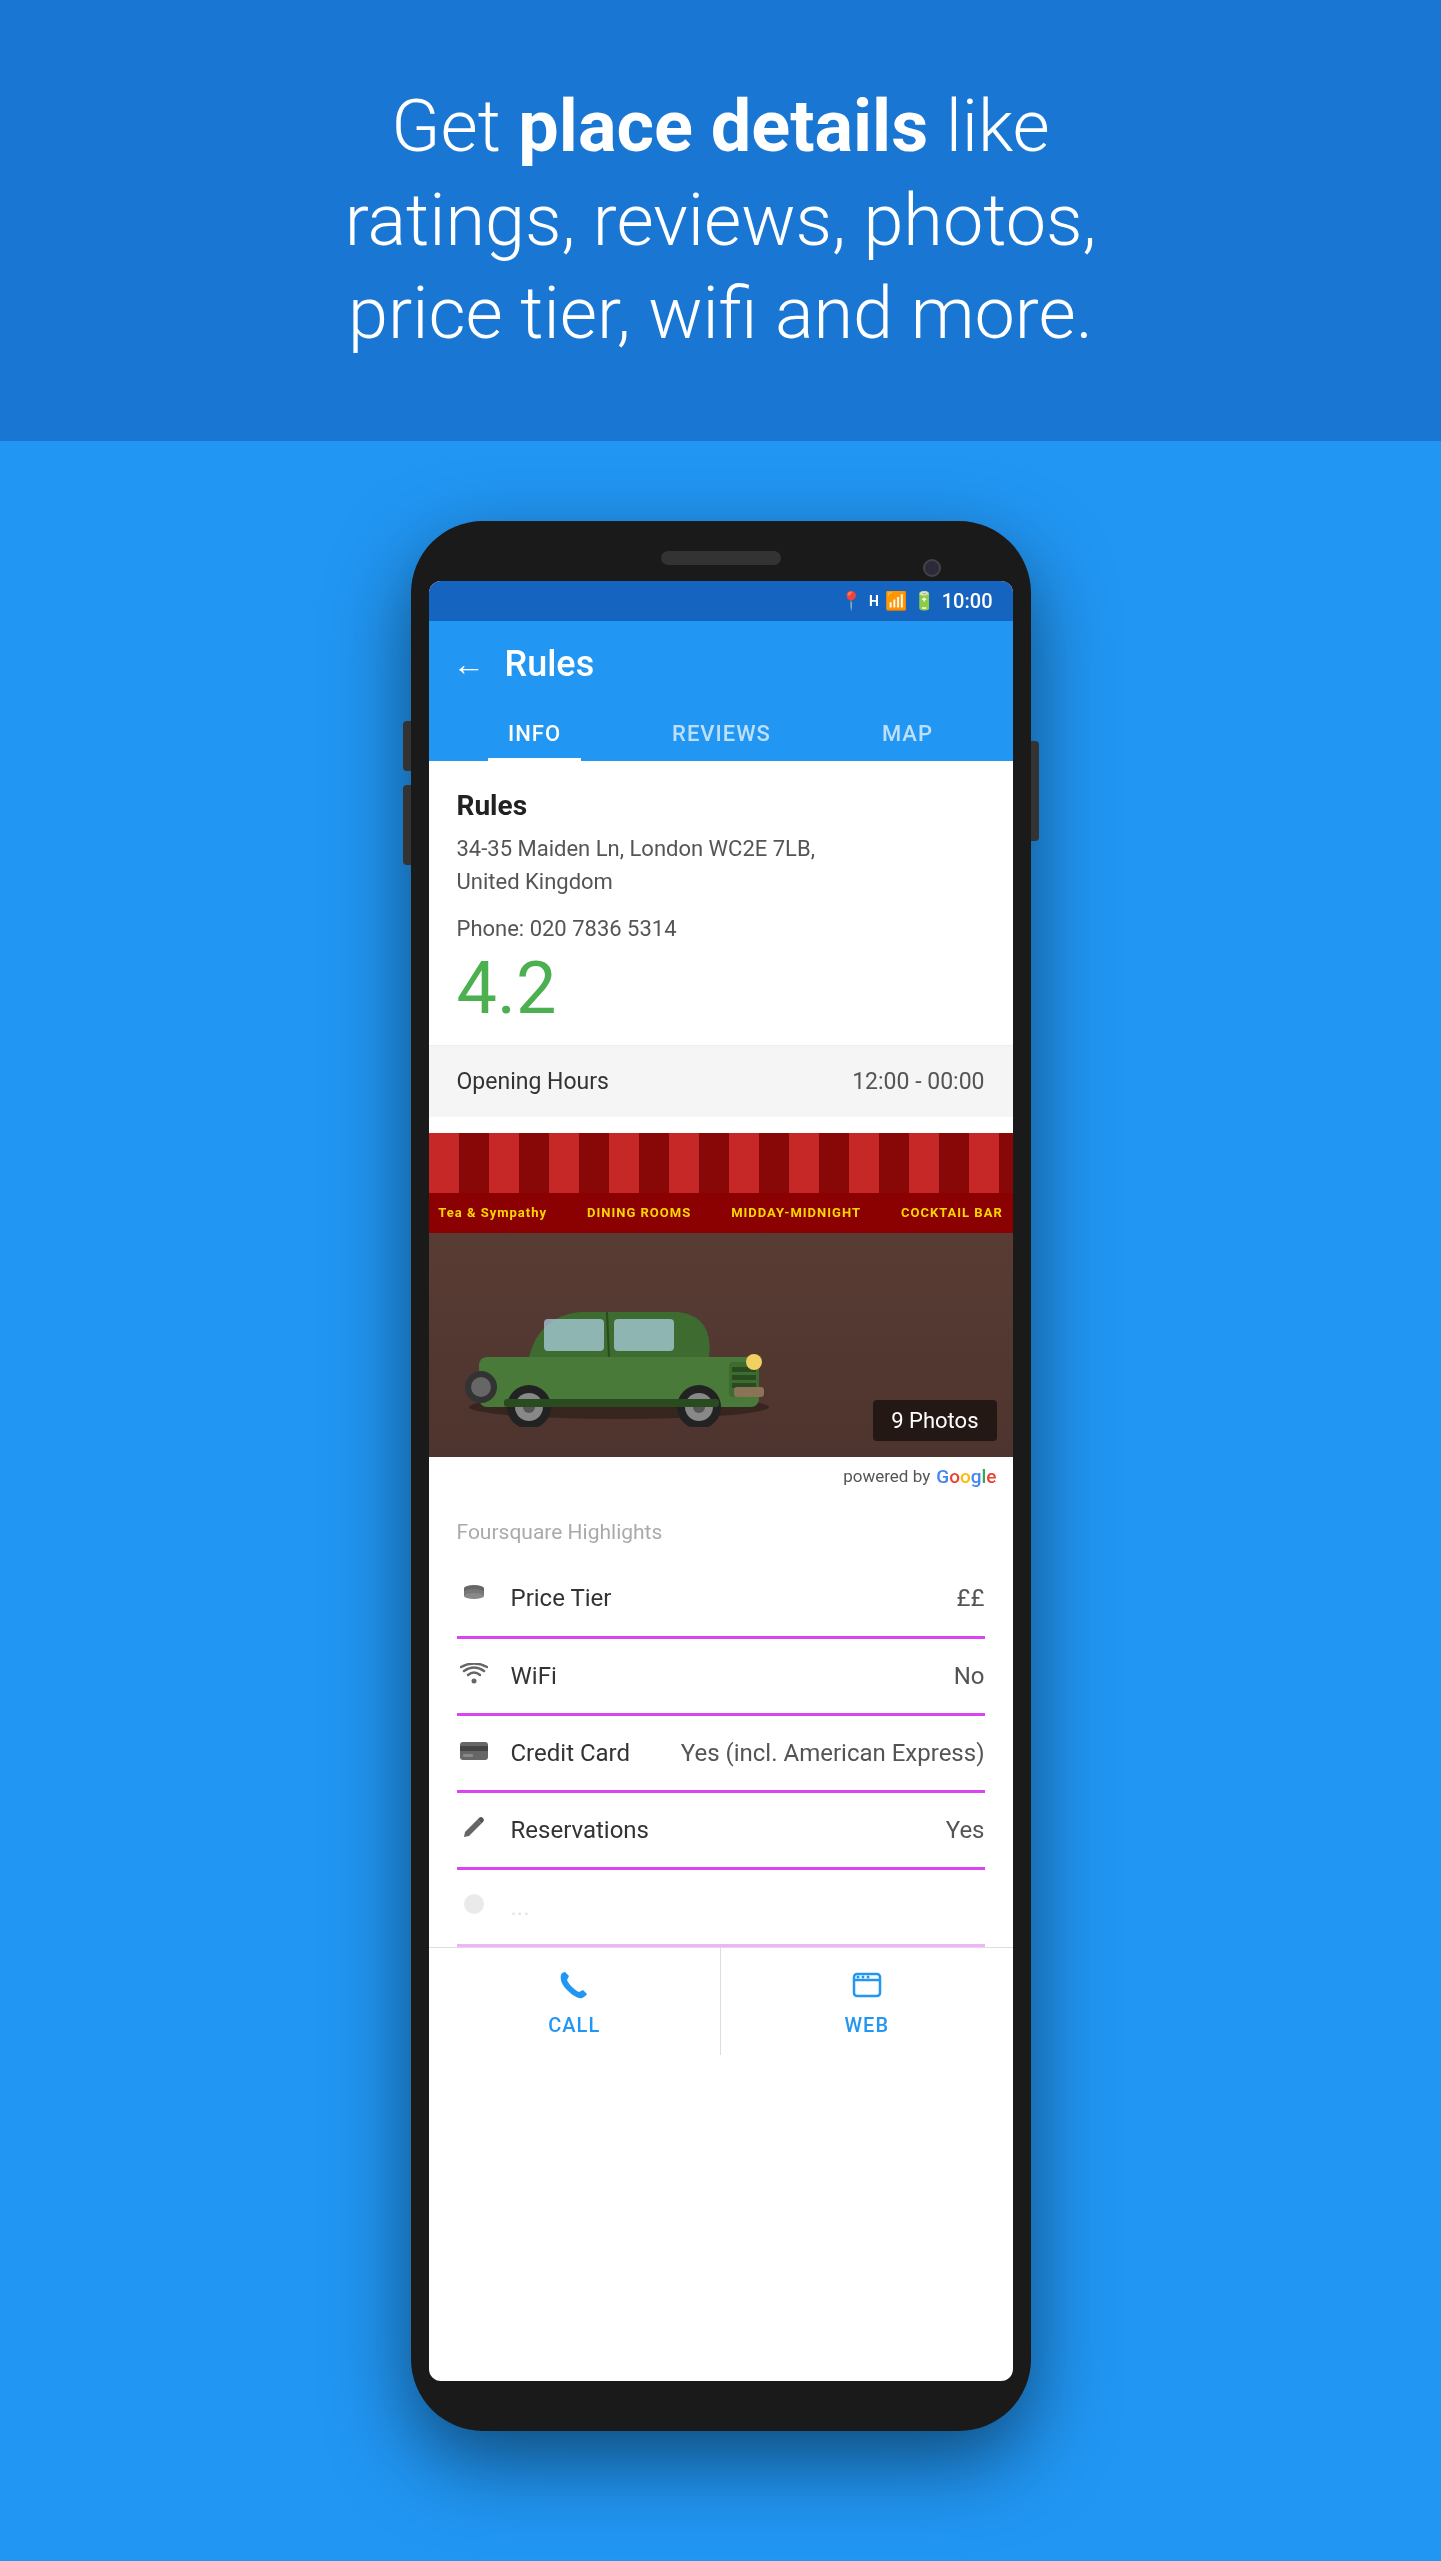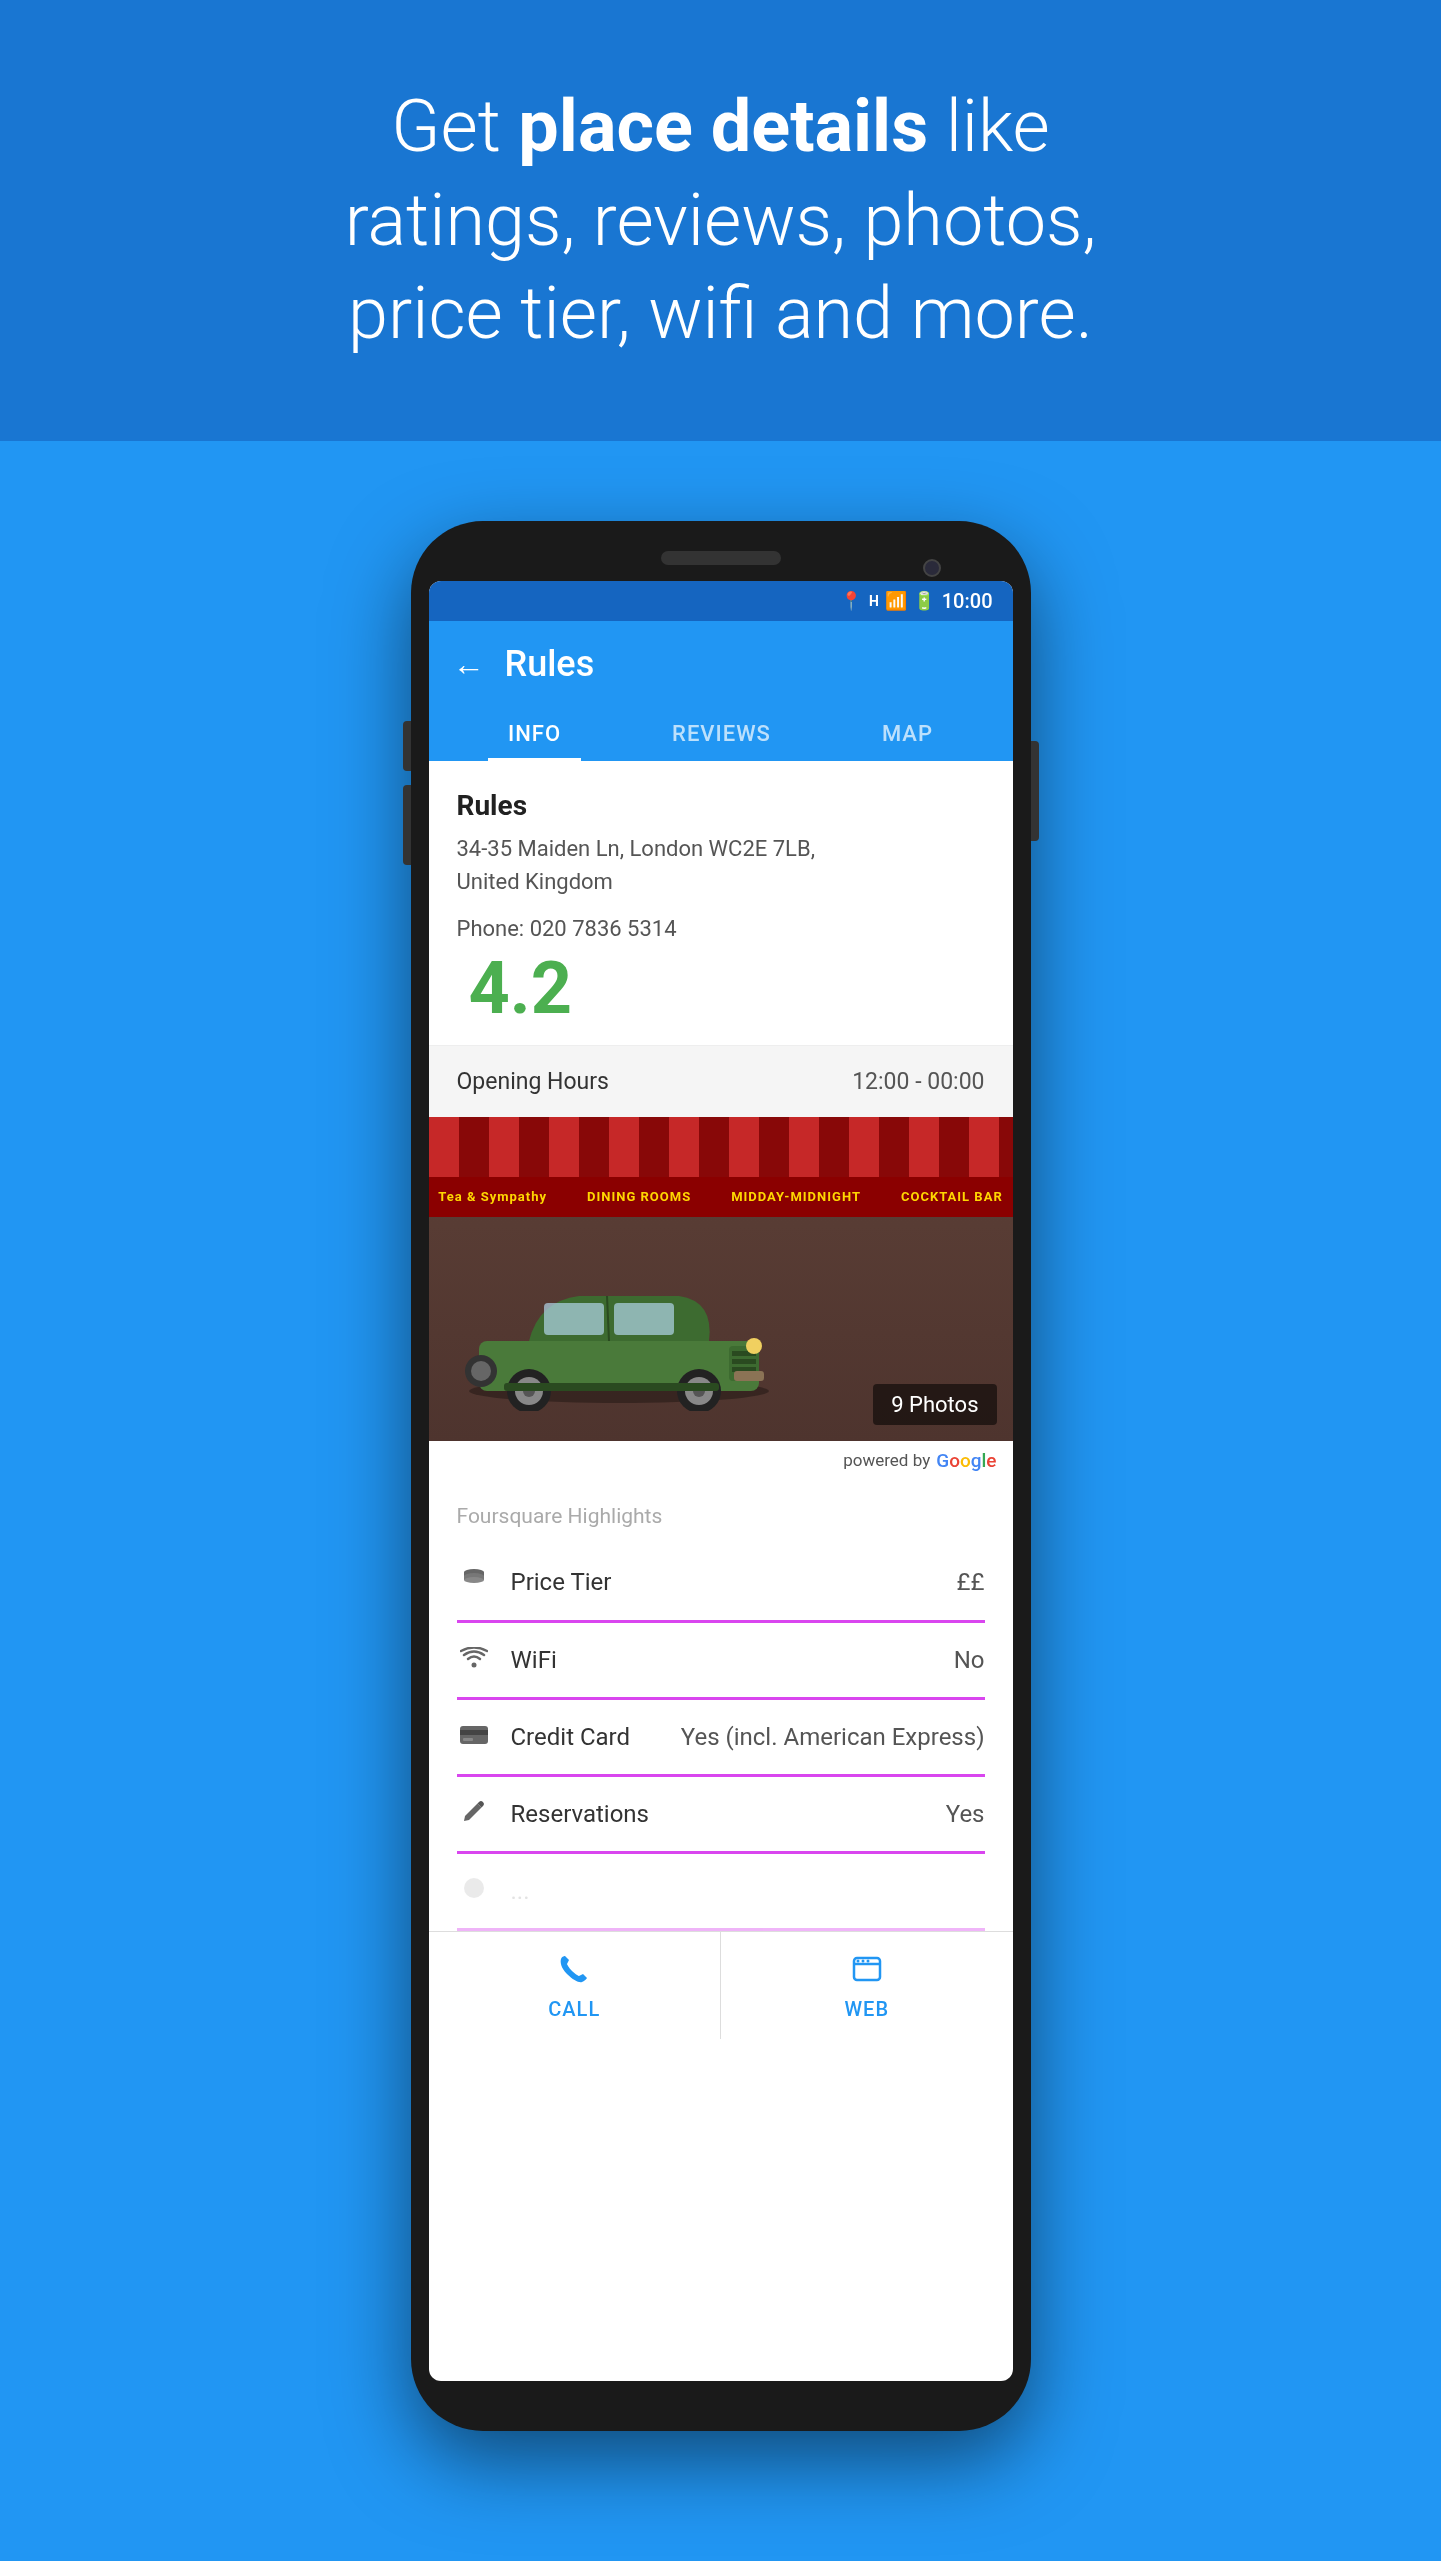--- a/index.html
+++ b/index.html
@@ -205,34 +205,33 @@
 
     .place-categories {
       font-size: 19px;
       color: #888;
       line-height: 1.5;
       max-width: 360px;
     }
 
     .place-rating {
       font-size: 72px;
-      font-weight: 700;
+      font-weight: 400;
       color: #4CAF50;
       line-height: 1;
-      margin-left: 12px;
     }
 
     
     .opening-hours-section {
       background: #f5f5f5;
       padding: 22px 28px;
       display: flex;
       justify-content: space-between;
       align-items: center;
-      margin-bottom: 0;
+      margin-bottom: 16px;
     }
 
     .opening-hours-label {
       font-size: 23px;
       color: #333;
     }
 
     .opening-hours-value {
       font-size: 23px;
       color: #555;

